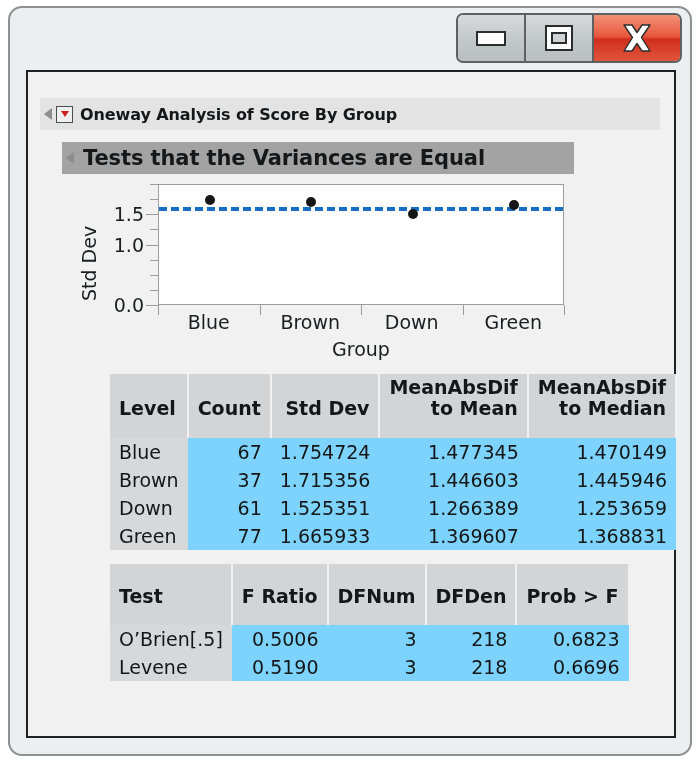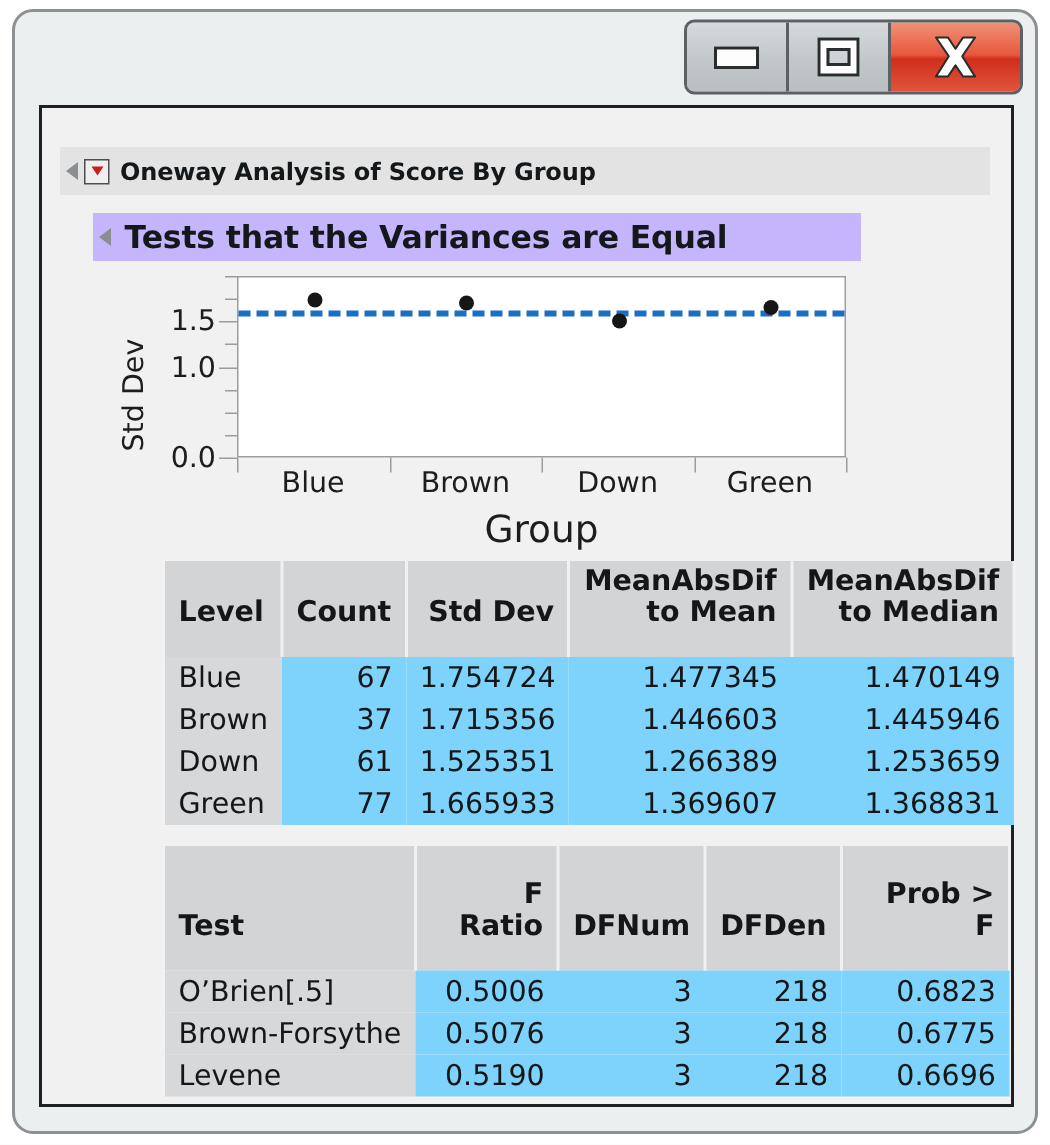--- a/index.html
+++ b/index.html
@@ -113,21 +113,21 @@
     background: #e3e3e3;
   }
   .outline-sub {
     position: absolute;
     left: 34px;
     top: 70px;
     width: 512px;
     height: 32px;
     display: flex;
     align-items: center;
-    background: #c4b5fd;
+    background: #a3a3a3;
   }
   .tri {
     width: 0; height: 0;
     border-top: 6px solid transparent;
     border-bottom: 6px solid transparent;
     border-right: 8px solid #8a8e90;
     margin-left: 4px;
     flex: none;
   }
   .redbox {
@@ -247,21 +247,21 @@
     color: #1b1d1e;
     transform: translateX(-50%);
     white-space: nowrap;
   }
   .xtitle {
     position: absolute;
     left: 84px;
     top: 158px;
     width: 406px;
     text-align: center;
-    font-size: 25px;
+    font-size: 19px;
     color: #1b1d1e;
   }
 
   
   table {
     border-collapse: collapse;
     font-size: 19px;
     color: #141617;
   }
   .tbl-variance {
@@ -430,27 +430,20 @@
         </thead>
       <tbody>
           <tr>
             <td class="label-cell">O’Brien[.5]</td>
             <td class="num">0.5006</td>
             <td class="num">3</td>
             <td class="num">218</td>
             <td class="num">0.6823</td>
           </tr>
           <tr>
-            <td class="label-cell">Brown-Forsythe</td>
-            <td class="num">0.5076</td>
-            <td class="num">3</td>
-            <td class="num">218</td>
-            <td class="num">0.6775</td>
-          </tr>
-          <tr>
             <td class="label-cell">Levene</td>
             <td class="num">0.5190</td>
             <td class="num">3</td>
             <td class="num">218</td>
             <td class="num">0.6696</td>
           </tr>
         </tbody>
     </table>
 
   </div>

